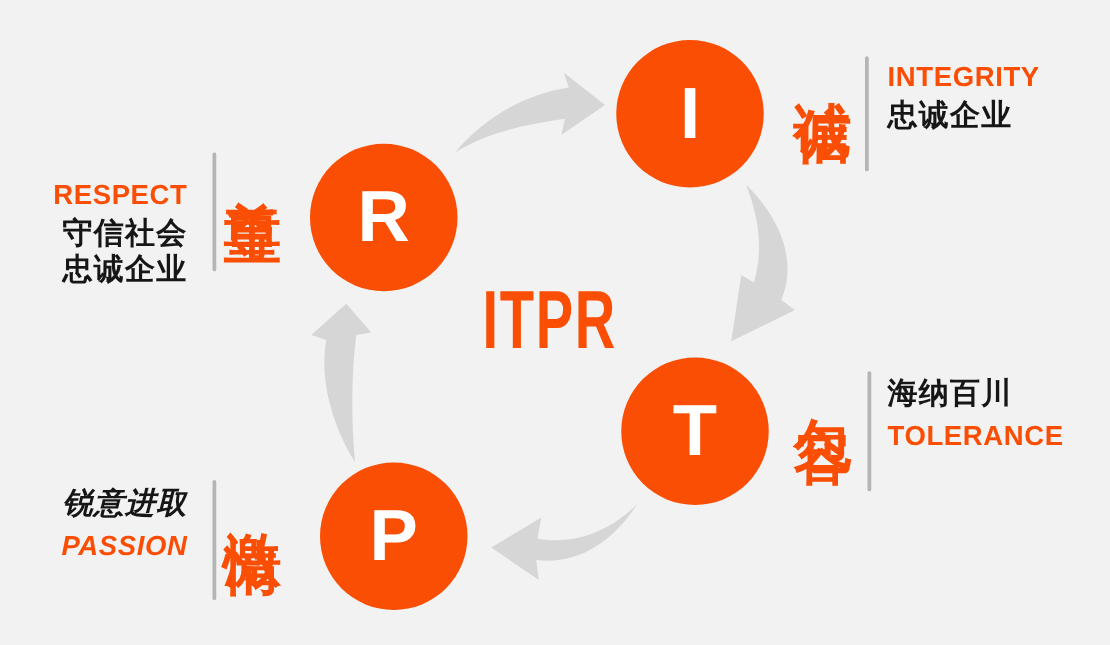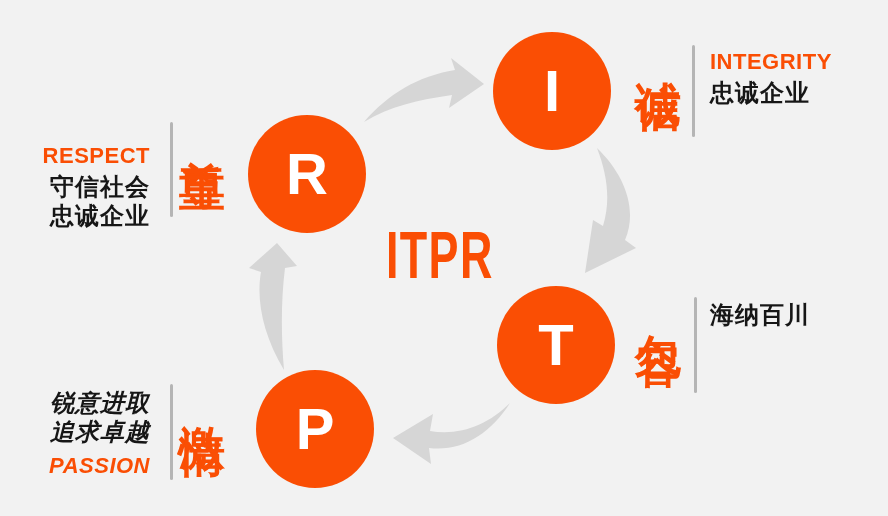--- a/index.html
+++ b/index.html
@@ -102,30 +102,30 @@
     <span class="cn">忠诚企业</span>
   </div>
 
   <div class="circle circle-t">
     <span class="letter">T</span>
   </div>
   <div class="cn-vert cn-vert-t">包容</div>
   <div class="divider divider-t"></div>
   <div class="desc desc-right desc-t">
     <span class="cn">海纳百川</span>
+    <span class="en en-last">TOLERANCE</span>
   </div>
 
   <div class="circle circle-p">
     <span class="letter">P</span>
   </div>
   <div class="cn-vert cn-vert-p">激情</div>
   <div class="divider divider-p"></div>
   <div class="desc desc-left desc-p">
     <span class="cn">锐意进取</span>
-    <span class="cn">追求卓越</span>
     <span class="en en-last">PASSION</span>
   </div>
 
   <div class="circle circle-r">
     <span class="letter">R</span>
   </div>
   <div class="cn-vert cn-vert-r">尊重</div>
   <div class="divider divider-r"></div>
   <div class="desc desc-left desc-r">
     <span class="en en-first">RESPECT</span>

